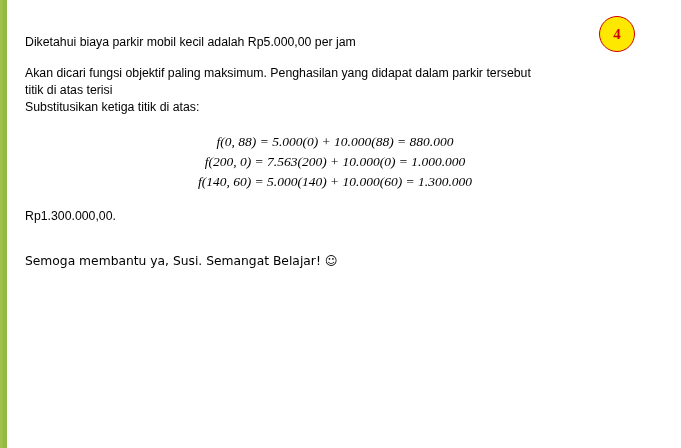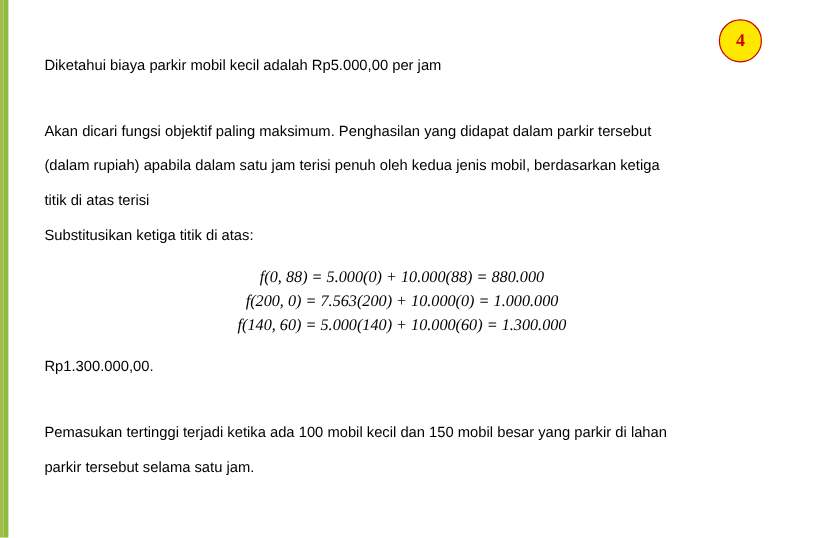--- a/index.html
+++ b/index.html
@@ -48,27 +48,27 @@
     justify-content: center;
     font-family: "Liberation Serif", serif;
   }
   .content {
     position: absolute;
     left: 22px;
     top: 34px;
     width: 620px;
   }
   p.block {
-    margin: 0 0 14px 12px;
+    margin: 0 0 14px 0;
     font-size: 12.3px;
     line-height: 17px;
     color: #000;
   }
   p.tight {
-    margin: 12px;
+    margin: 0;
     font-size: 12.3px;
     line-height: 17px;
   }
   .gap {
     height: 14px;
   }
   .formula-center {
     text-align: center;
     font-family: "Liberation Serif", serif;
     font-size: 13.5px;
@@ -104,41 +104,37 @@
   <div class="content">
 
     <div>
       <p class="tight">Diketahui biaya parkir mobil kecil adalah Rp5.000,00 per jam</p>
     </div>
 
     <div class="gap"></div>
 
     <div>
       <p class="tight">Akan dicari fungsi objektif paling maksimum. Penghasilan yang didapat dalam parkir tersebut</p>
-      <p class="tight">(dalam rupiah) apabila dalam satu jam terisi penuh oleh kedua jenis mobil, berdasarkan ketiga</p>
       <p class="tight">titik di atas terisi</p>
     </div>
 
 
     <p class="block">Substitusikan ketiga titik di atas:</p>
 
     <div class="eqlist">
       <span class="eq italic">f(0, 88) = 5.000(0) + 10.000(88) = 880.000</span>
       <span class="eq italic">f(200, 0) = 7.563(200) + 10.000(0) = 1.000.000</span>
       <span class="eq italic">f(140, 60) = 5.000(140) + 10.000(60) = 1.300.000</span>
     </div>
 
     <div>
       <p class="tight">Rp1.300.000,00.</p>
     </div>
 
     <div class="gap"></div>
 
-    <div>
-      <p class="tight">Pemasukan tertinggi terjadi ketika ada 100 mobil kecil dan 150 mobil besar yang parkir di lahan</p>
-      <p class="tight">parkir tersebut selama satu jam.</p>
-    </div>
 
     <div class="gap"></div>
 
+    <p class="tight smiley">Semoga membantu ya, Susi. Semangat Belajar! ☺</p>
 
   </div>
 </div>
 
 </body></html>

